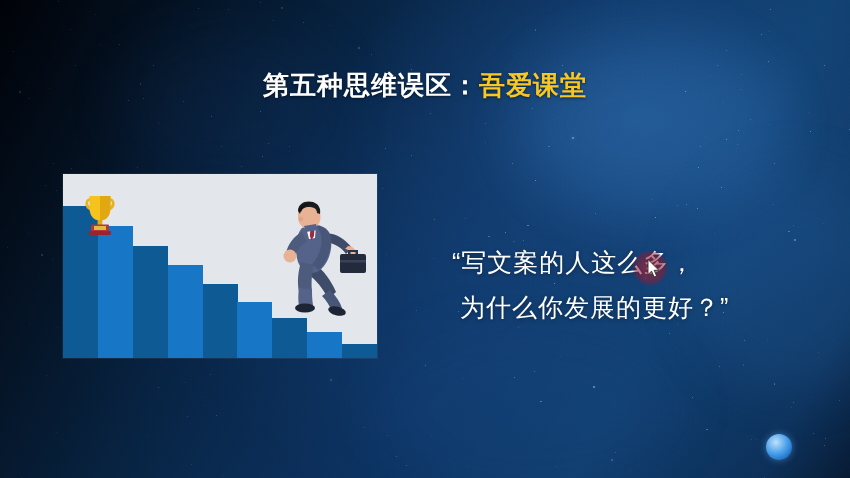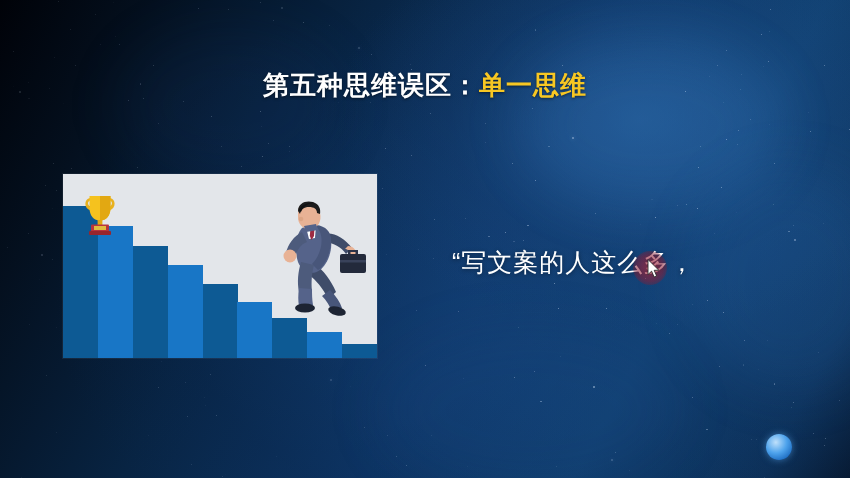--- a/index.html
+++ b/index.html
@@ -320,21 +320,21 @@
       <div class="star" style="left: 654.8px; top: 217px; width: 1px; height: 1px; opacity: 0.59;"></div>
       <div class="star" style="left: 810.1px; top: 131px; width: 1px; height: 1px; opacity: 0.43;"></div>
       <div class="star" style="left: 773.3px; top: 204.3px; width: 1px; height: 1px; opacity: 0.21;"></div>
       <div class="star" style="left: 751.1px; top: 439.2px; width: 1px; height: 1px; opacity: 0.16;"></div>
       <div class="star" style="left: 644.7px; top: 277.9px; width: 1px; height: 1px; opacity: 0.46;"></div>
       <div class="star" style="left: 262.3px; top: 156.1px; width: 1px; height: 1px; opacity: 0.34;"></div>
       <div class="star" style="left: 381.8px; top: 187.9px; width: 1px; height: 1px; opacity: 0.22;"></div>
     </div>
 
   <div id="title">
-    <span class="t-main">第五种思维误区：</span><span class="t-accent">单一思维</span>
+    <span class="t-main">第五种思维误区：</span><span class="t-accent">吾爱课堂</span>
   </div>
 
   <div id="panel">
 
     <div id="bars">
         <div class="bar" style="left: 0px; width: 35px; height: 152px; background: rgb(13, 90, 148);"></div>
         <div class="bar" style="left: 34.8889px; width: 35px; height: 132px; background: rgb(24, 118, 198);"></div>
         <div class="bar" style="left: 69.7778px; width: 35px; height: 112px; background: rgb(13, 90, 148);"></div>
         <div class="bar" style="left: 104.667px; width: 35px; height: 93px; background: rgb(24, 118, 198);"></div>
         <div class="bar" style="left: 139.556px; width: 35px; height: 74px; background: rgb(13, 90, 148);"></div>
@@ -397,20 +397,21 @@
         <circle cx="33" cy="21" r="2.3" fill="#dca585"></circle>
 
         <path d="M36 28 L48 26 L50 32 L38 34 Z" fill="#55638a"></path>
       </svg>
     </div>
 
   </div>
 
   <div id="quote">
     <span class="ql ql1">“写文案的人这么多，</span>
+    <span class="ql ql2">为什么你发展的更好？”</span>
   </div>
 
   <div id="click-halo"></div>
   <div id="cursor">
     <svg viewBox="0 0 13 19" width="13" height="19" aria-hidden="true">
       <path d="M1 0.5 L1 15.5 L4.6 12.2 L7.1 18 L9.6 16.9 L7.2 11.3 L11.8 11.2 Z" fill="#ffffff" stroke="#2b2b2b" stroke-width="0.9" stroke-linejoin="round"></path>
     </svg>
   </div>
 
   <div id="logo">

